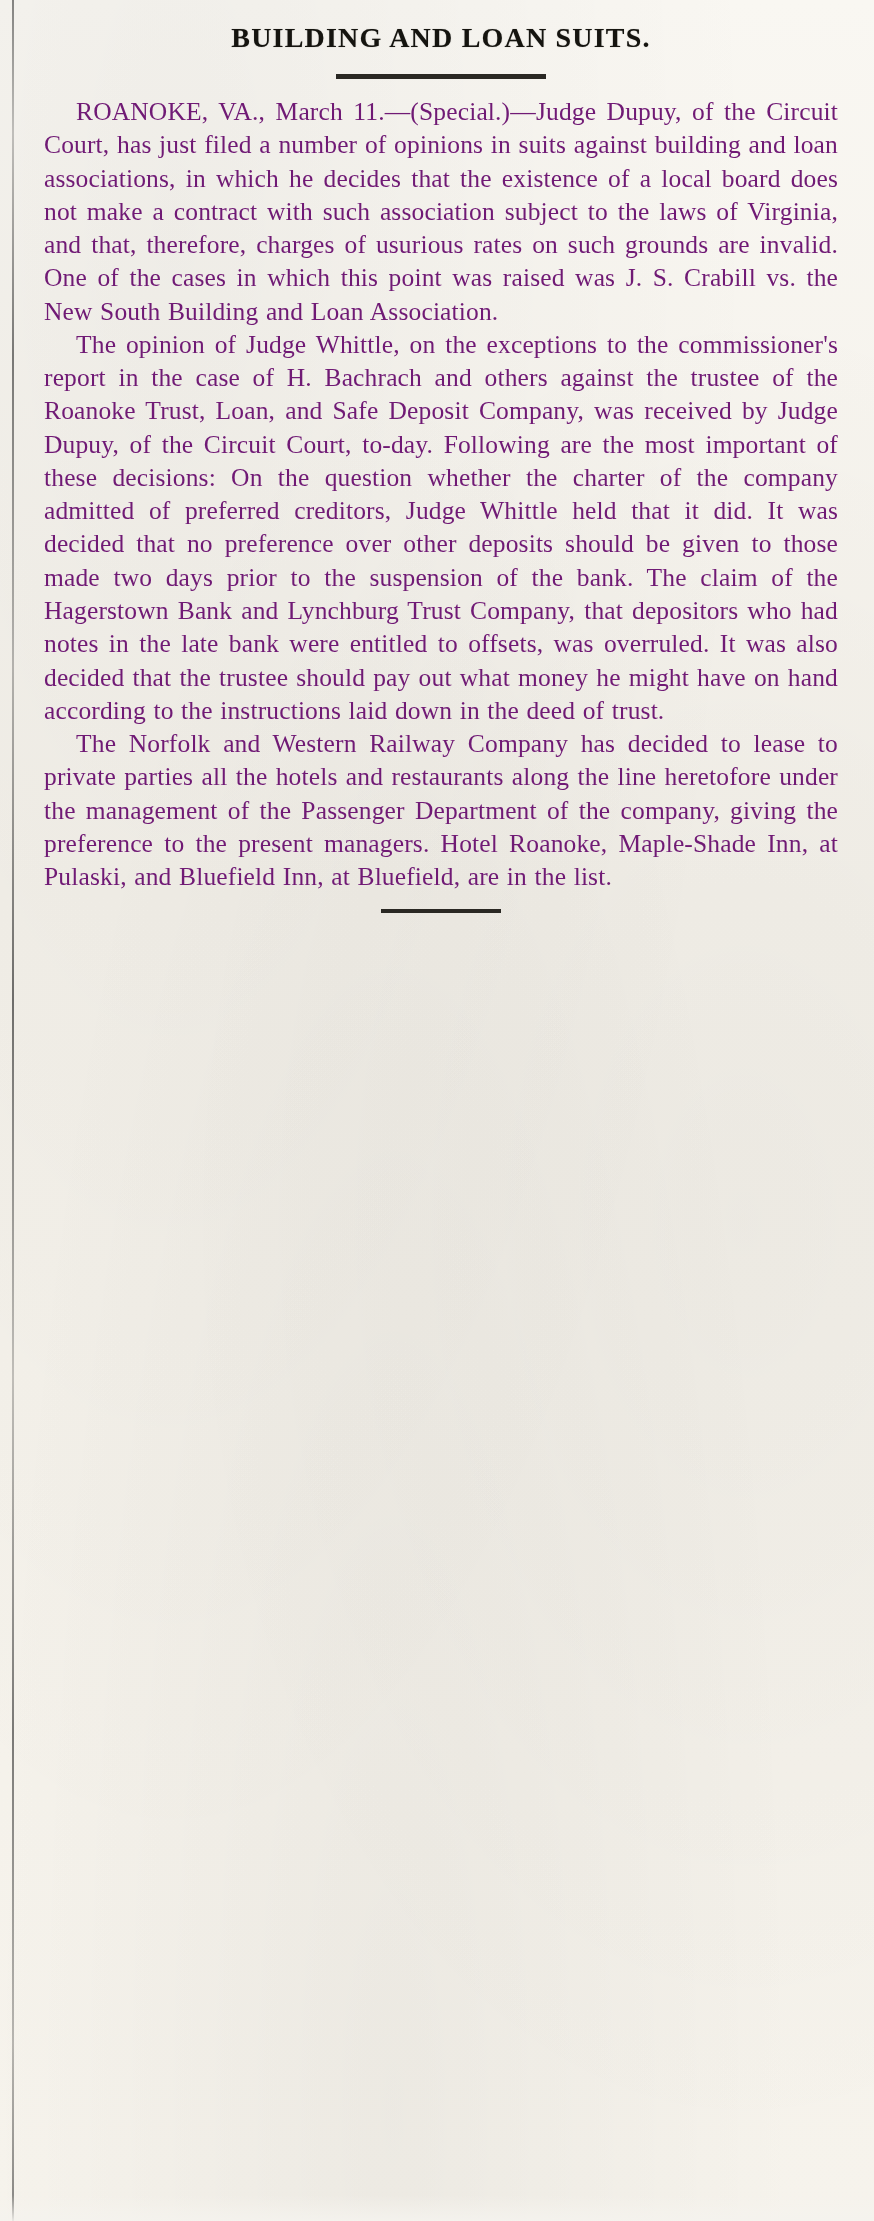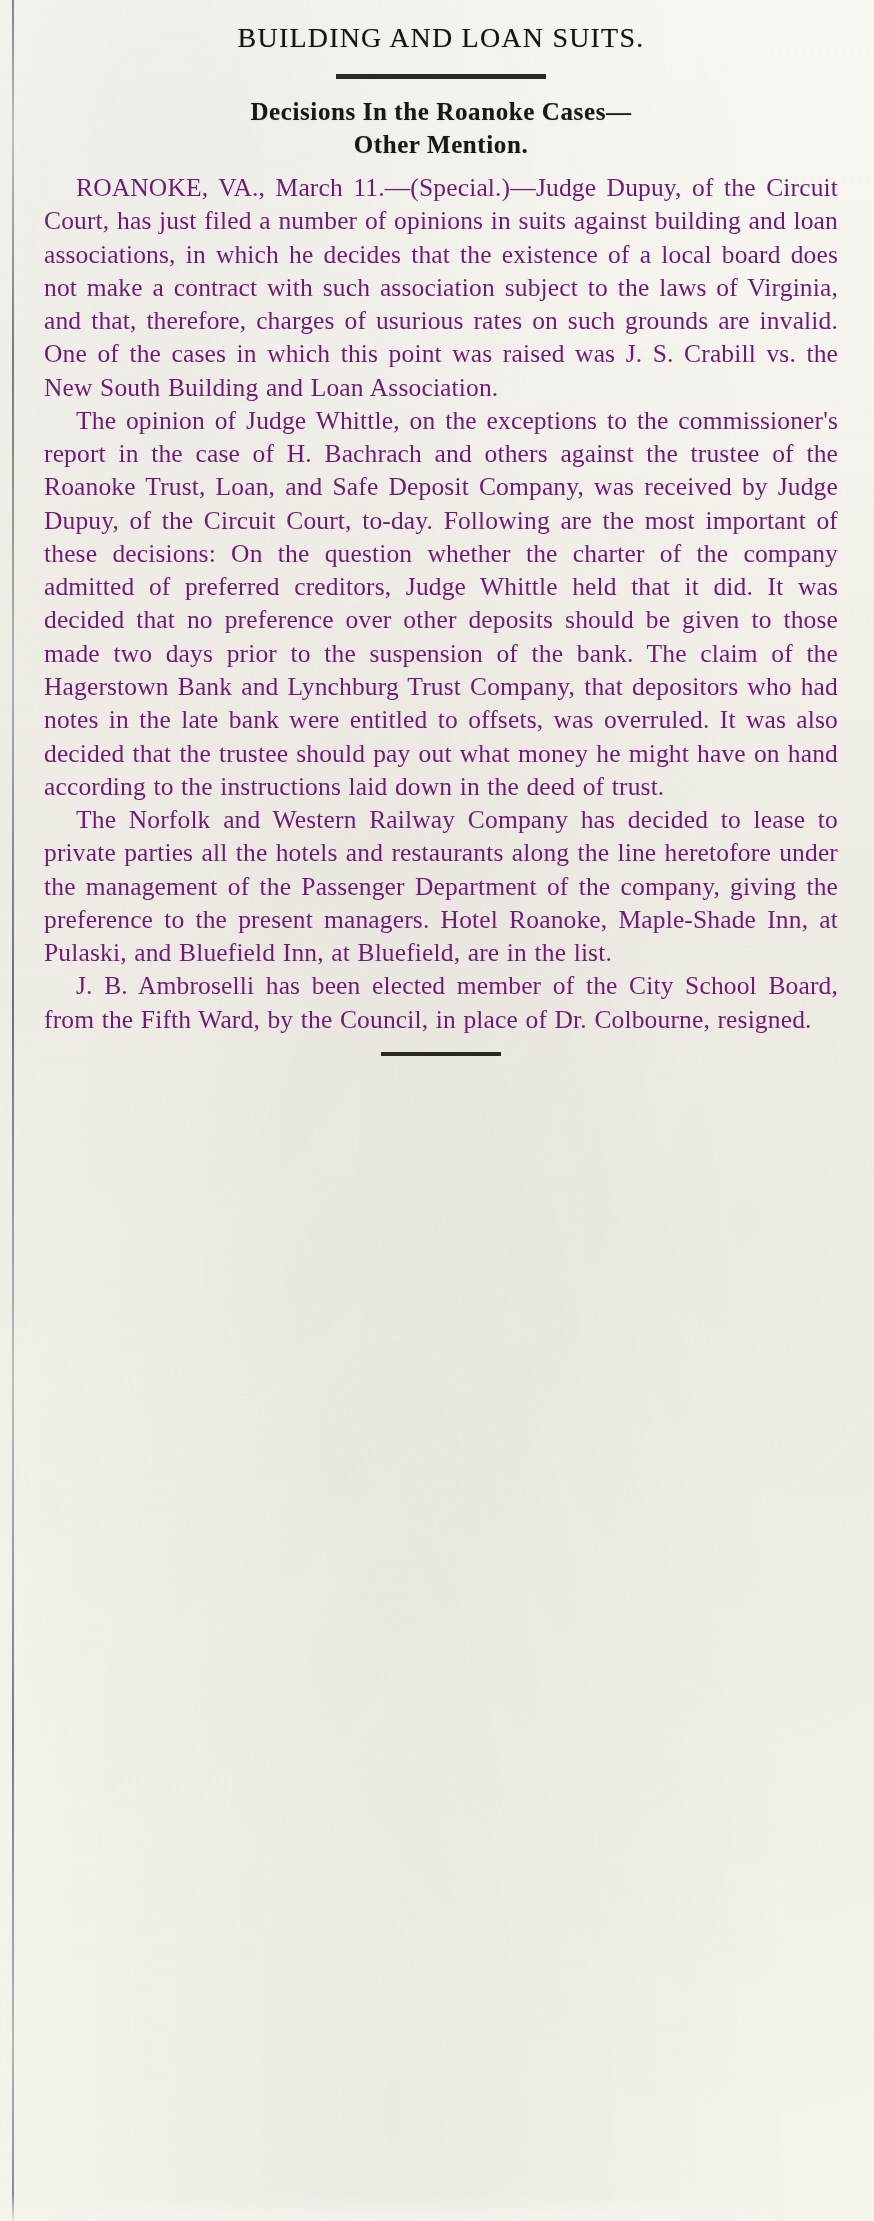--- a/index.html
+++ b/index.html
@@ -50,21 +50,21 @@
       rgba(40,40,40,0.55) 100%);
   }
   .content {
     position: relative;
     padding: 16px 36px 0 44px;
     z-index: 2;
   }
   .headline {
     text-align: center;
     font-family: "Liberation Serif", serif;
-    font-weight: normal;
+    font-weight: bold;
     font-size: 28px;
     letter-spacing: 1.2px;
     color: #15140f;
     margin: 6px 0 0 0;
     text-shadow: 0 0 1px rgba(0,0,0,0.35);
   }
   .rule-short {
     width: 210px;
     height: 5px;
     background: #2a2823;
@@ -115,29 +115,24 @@
 
 <div class="page">
   <div class="paper-texture"></div>
   <div class="column-rule"></div>
 
   <div class="content">
     <h1 class="headline">BUILDING AND LOAN SUITS.</h1>
 
     <div class="rule-short"></div>
 
-    <h2 class="subhead">
-      <span>Decisions In the Roanoke Cases—</span><br>
-      <span>Other Mention.</span>
-    </h2>
 
     <div class="body-text">
       <p class="indent">ROANOKE, VA., March 11.—(Special.)—Judge Dupuy, of the Circuit Court, has just filed a number of opinions in suits against building and loan associations, in which he decides that the existence of a local board does not make a contract with such association subject to the laws of Virginia, and that, therefore, charges of usurious rates on such grounds are invalid. One of the cases in which this point was raised was J. S. Crabill vs. the New South Building and Loan Association.</p>
       <p class="indent">The opinion of Judge Whittle, on the exceptions to the commissioner's report in the case of H. Bachrach and others against the trustee of the Roanoke Trust, Loan, and Safe Deposit Company, was received by Judge Dupuy, of the Circuit Court, to-day. Following are the most important of these decisions: On the question whether the charter of the company admitted of preferred creditors, Judge Whittle held that it did. It was decided that no preference over other deposits should be given to those made two days prior to the suspension of the bank. The claim of the Hagerstown Bank and Lynchburg Trust Company, that depositors who had notes in the late bank were entitled to offsets, was overruled. It was also decided that the trustee should pay out what money he might have on hand according to the instructions laid down in the deed of trust.</p>
       <p class="indent">The Norfolk and Western Railway Company has decided to lease to private parties all the hotels and restaurants along the line heretofore under the management of the Passenger Department of the company, giving the preference to the present managers. Hotel Roanoke, Maple-Shade Inn, at Pulaski, and Bluefield Inn, at Bluefield, are in the list.</p>
-      <p class="indent">J. B. Ambroselli has been elected member of the City School Board, from the Fifth Ward, by the Council, in place of Dr. Colbourne, resigned.</p>
     </div>
 
     <div class="bottom-rule"></div>
   </div>
 
   <div class="fade-bottom"></div>
 </div>
 
 </body></html>

